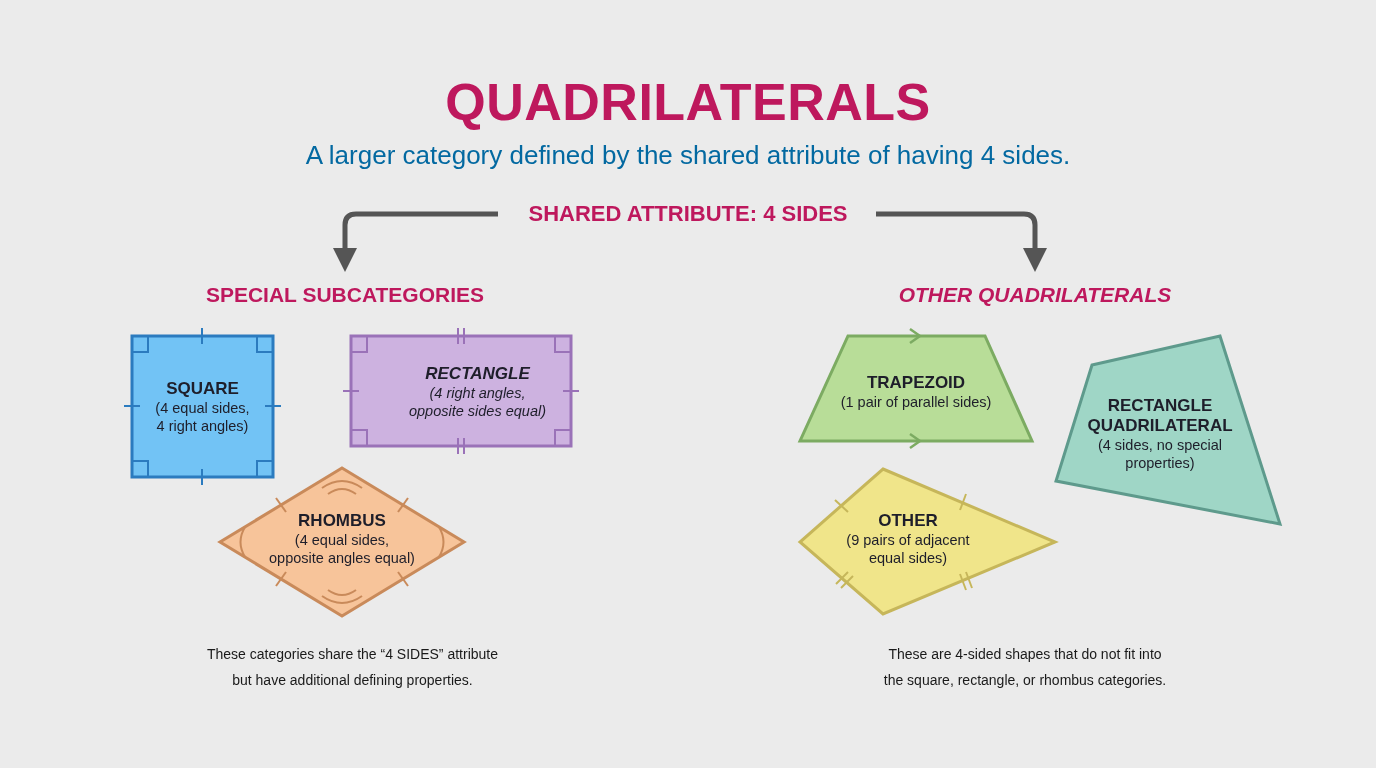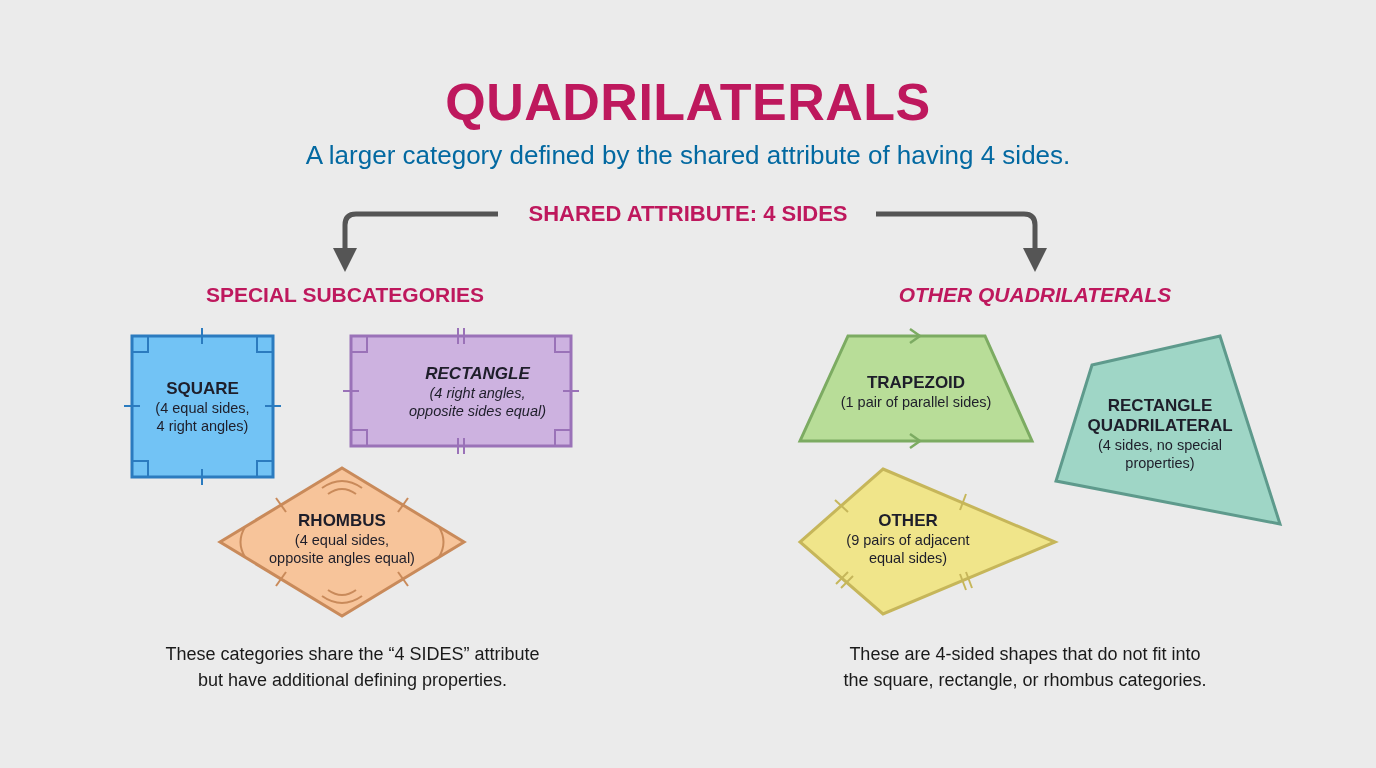--- a/index.html
+++ b/index.html
@@ -20,21 +20,21 @@
   }
   .shared-label {
     position: absolute; left: 500px; width: 376px; top: 201px;
     text-align: center; font-size: 22px; font-weight: bold; color: #be185d;
   }
   .section-title {
     position: absolute; top: 283px; font-size: 21px; font-weight: bold; color: #be185d;
     text-align: center;
   }
   .footer-text {
-    position: absolute; top: 641px; font-size: 18px; color: #1a1a1a;
+    position: absolute; top: 641px; font-size: 14px; color: #1a1a1a;
     text-align: center; line-height: 26px;
   }
   svg.diagram { position: absolute; left: 0; top: 0; }
   .shape-label {
     position: absolute; text-align: center; color: #1e1e2a;
     font-size: 14.5px; line-height: 18px;
   }
   .shape-label .name { font-weight: bold; font-size: 17px; line-height: 20px; display: block; }
   .shape-label .desc { display: block; white-space: pre-line; }
 </style>

